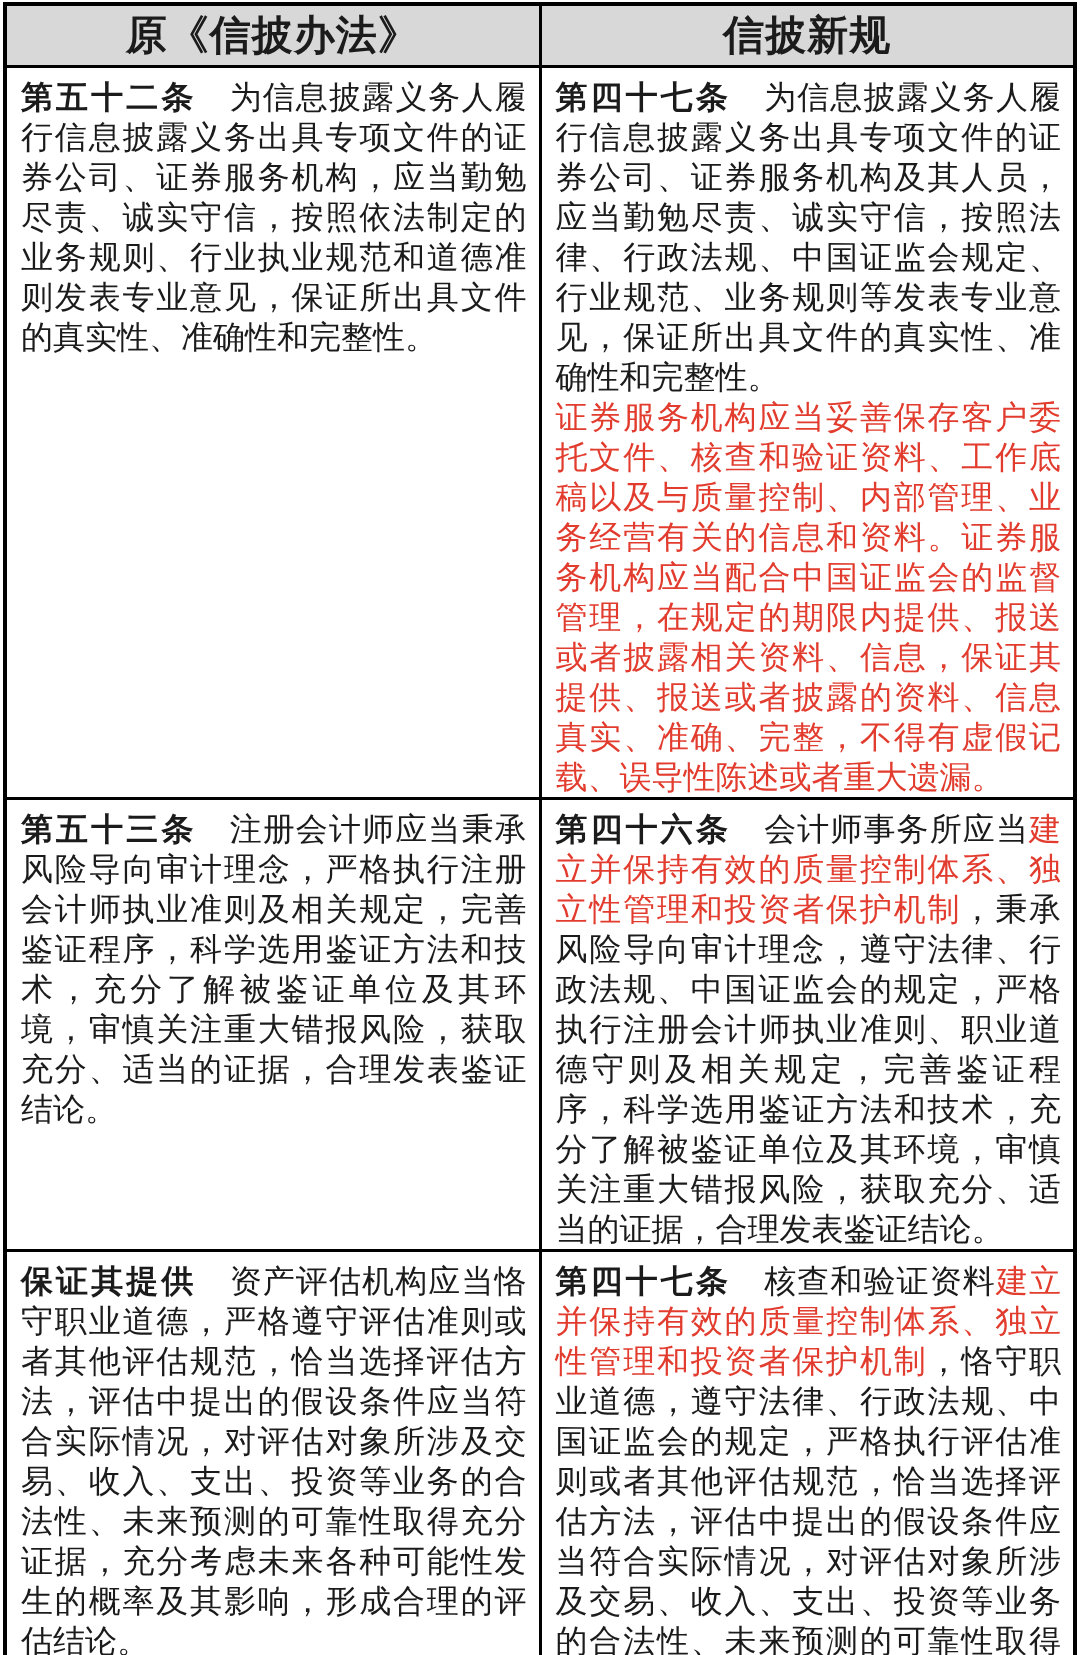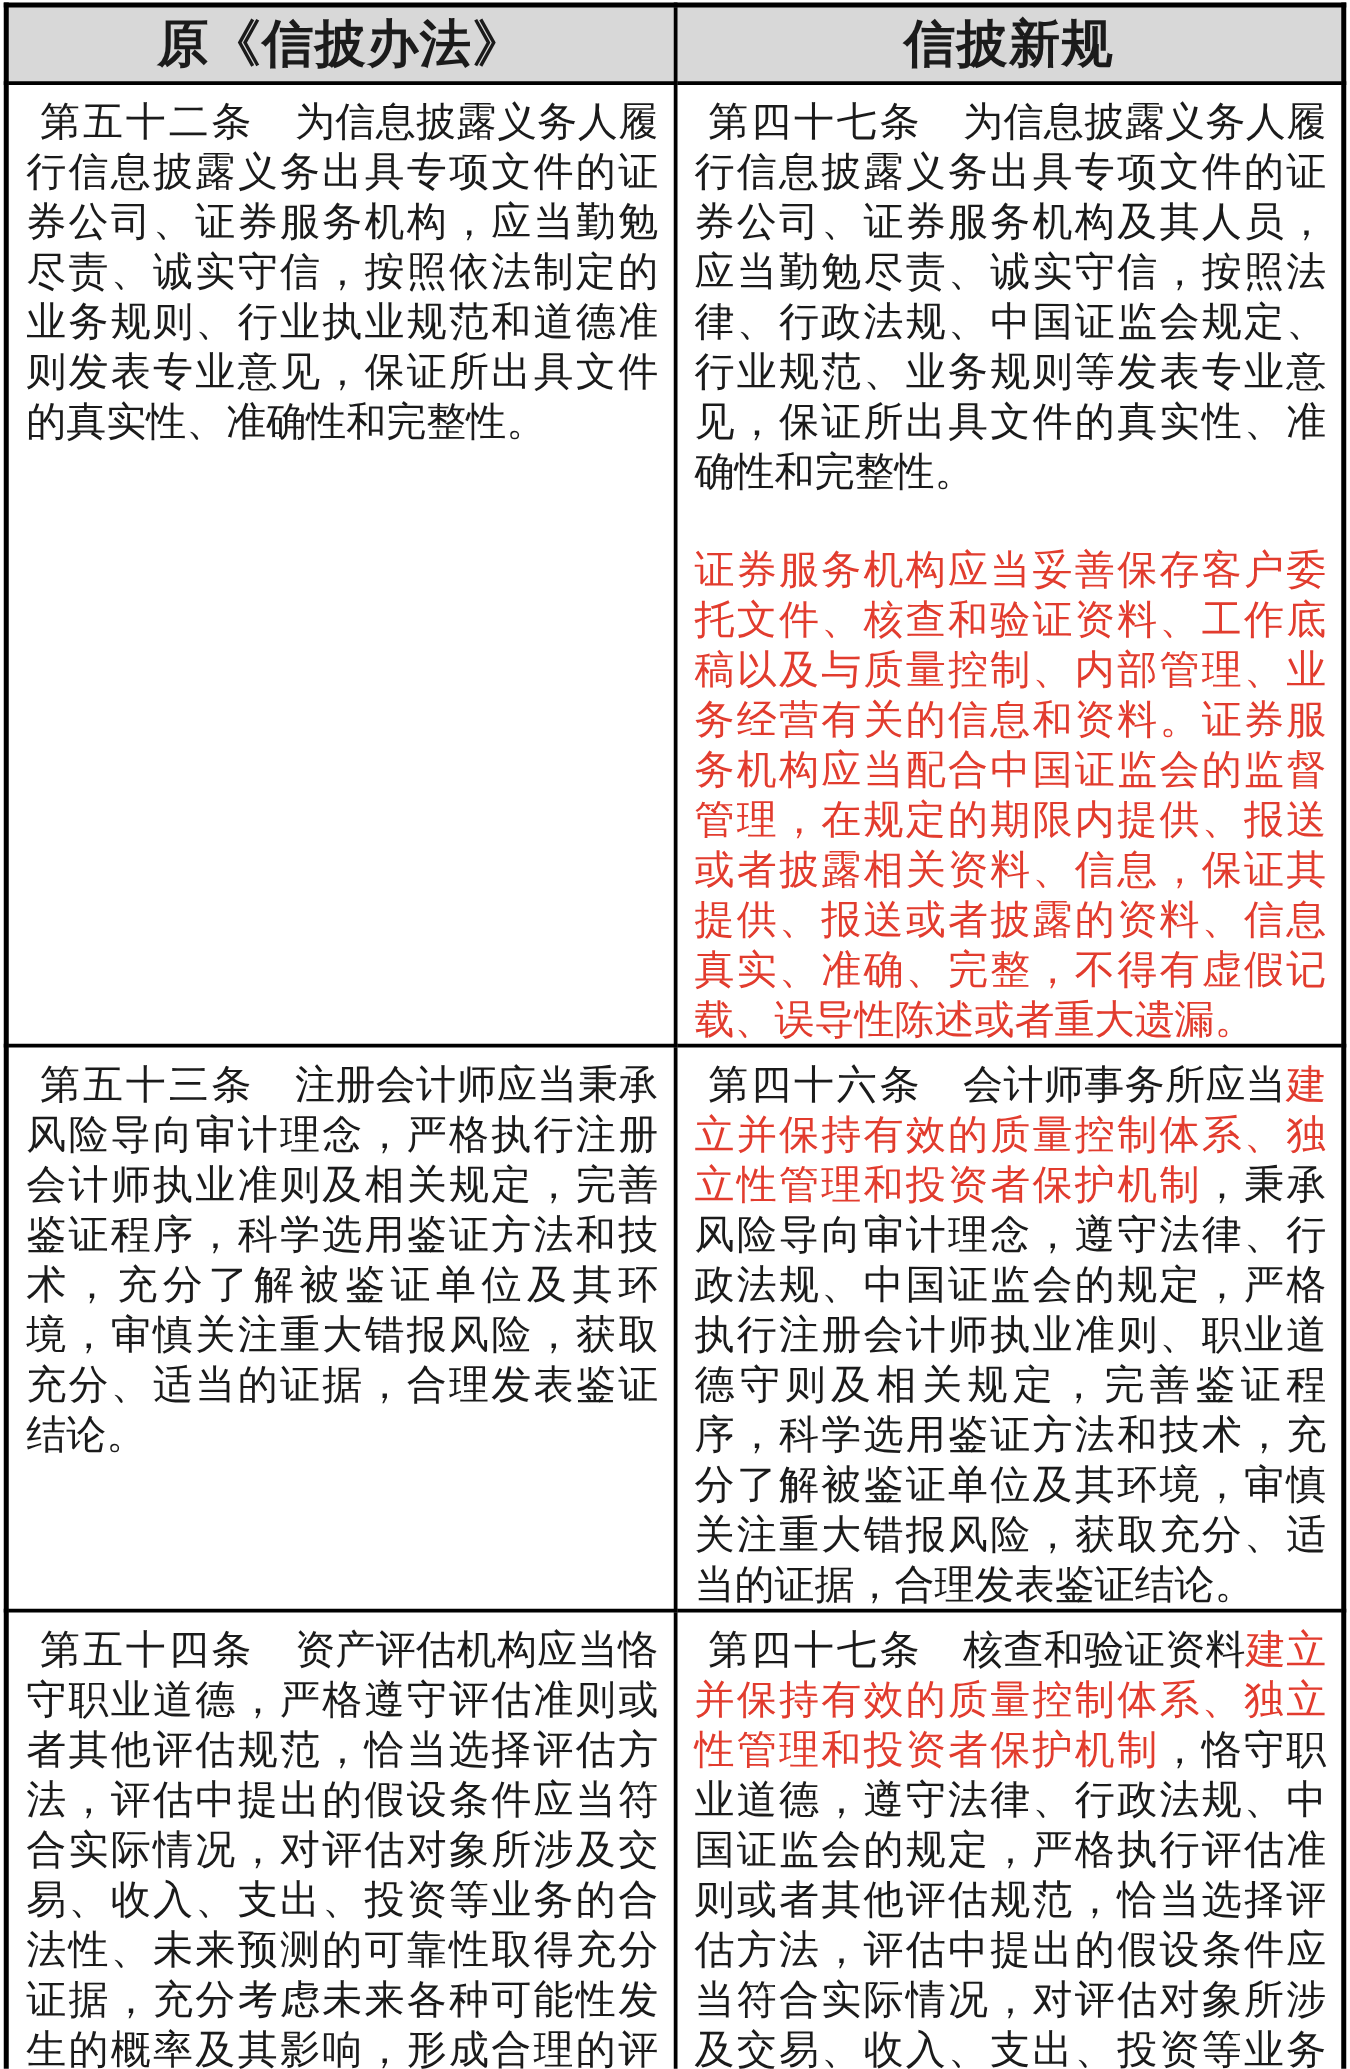--- a/index.html
+++ b/index.html
@@ -55,26 +55,24 @@
     text-align:justify;
     text-justify:inter-ideograph;
   }
   tr.row-1 td{height:676px;}
   tr.row-2 td{height:414px;}
   tr.row-3 td{height:500px;}
   td p{
     margin:0;
   }
   td p + p{
-    margin-top:38px;
   }
   .seg-bold{
-    font-weight:normal;
+    font-weight:bold;
     letter-spacing:2px;
-    margin-left:11px;
   }
   .seg-red{
     color:var(--red);
   }
 </style>
 </head>
 <body>
 
 <table class="compare">
   <thead>
@@ -96,20 +94,20 @@
       <tr class="row-2">
         <td>
           <p><span class="seg-bold">第五十三条</span><span>　注册会计师应当秉承风险导向审计理念，严格执行注册会计师执业准则及相关规定，完善鉴证程序，科学选用鉴证方法和技术，充分了解被鉴证单位及其环境，审慎关注重大错报风险，获取充分、适当的证据，合理发表鉴证结论。</span></p>
         </td>
         <td>
           <p><span class="seg-bold">第四十六条</span><span>　会计师事务所应当</span><span class="seg-red">建立并保持有效的质量控制体系、独立性管理和投资者保护机制</span><span>，秉承风险导向审计理念，遵守法律、行政法规、中国证监会的规定，严格执行注册会计师执业准则、职业道德守则及相关规定，完善鉴证程序，科学选用鉴证方法和技术，充分了解被鉴证单位及其环境，审慎关注重大错报风险，获取充分、适当的证据，合理发表鉴证结论。</span></p>
         </td>
       </tr>
       <tr class="row-3">
         <td>
-          <p><span class="seg-bold">第五十四条</span><span>　资产评估机构应当恪守职业道德，严格遵守评估准则或者其他评估规范，恰当选择评估方法，评估中提出的假设条件应当符合实际情况，对评估对象所涉及交易、收入、支出、投资等业务的合法性、未来预测的可靠性取得充分证据，充分考虑未来各种可能性发生的概率及其影响，形成合理的评估结论。</span></p>
+          <p><span class="seg-bold">保证其提供</span><span>　资产评估机构应当恪守职业道德，严格遵守评估准则或者其他评估规范，恰当选择评估方法，评估中提出的假设条件应当符合实际情况，对评估对象所涉及交易、收入、支出、投资等业务的合法性、未来预测的可靠性取得充分证据，充分考虑未来各种可能性发生的概率及其影响，形成合理的评估结论。</span></p>
         </td>
         <td>
           <p><span class="seg-bold">第四十七条</span><span>　核查和验证资料</span><span class="seg-red">建立并保持有效的质量控制体系、独立性管理和投资者保护机制</span><span>，恪守职业道德，遵守法律、行政法规、中国证监会的规定，严格执行评估准则或者其他评估规范，恰当选择评估方法，评估中提出的假设条件应当符合实际情况，对评估对象所涉及交易、收入、支出、投资等业务的合法性、未来预测的可靠性取得充分证据，充分考虑未来各种可能性发生的概率及其影响，形成合理的评估结论。</span></p>
         </td>
       </tr>
     </tbody>
 </table>
 
 </body></html>

